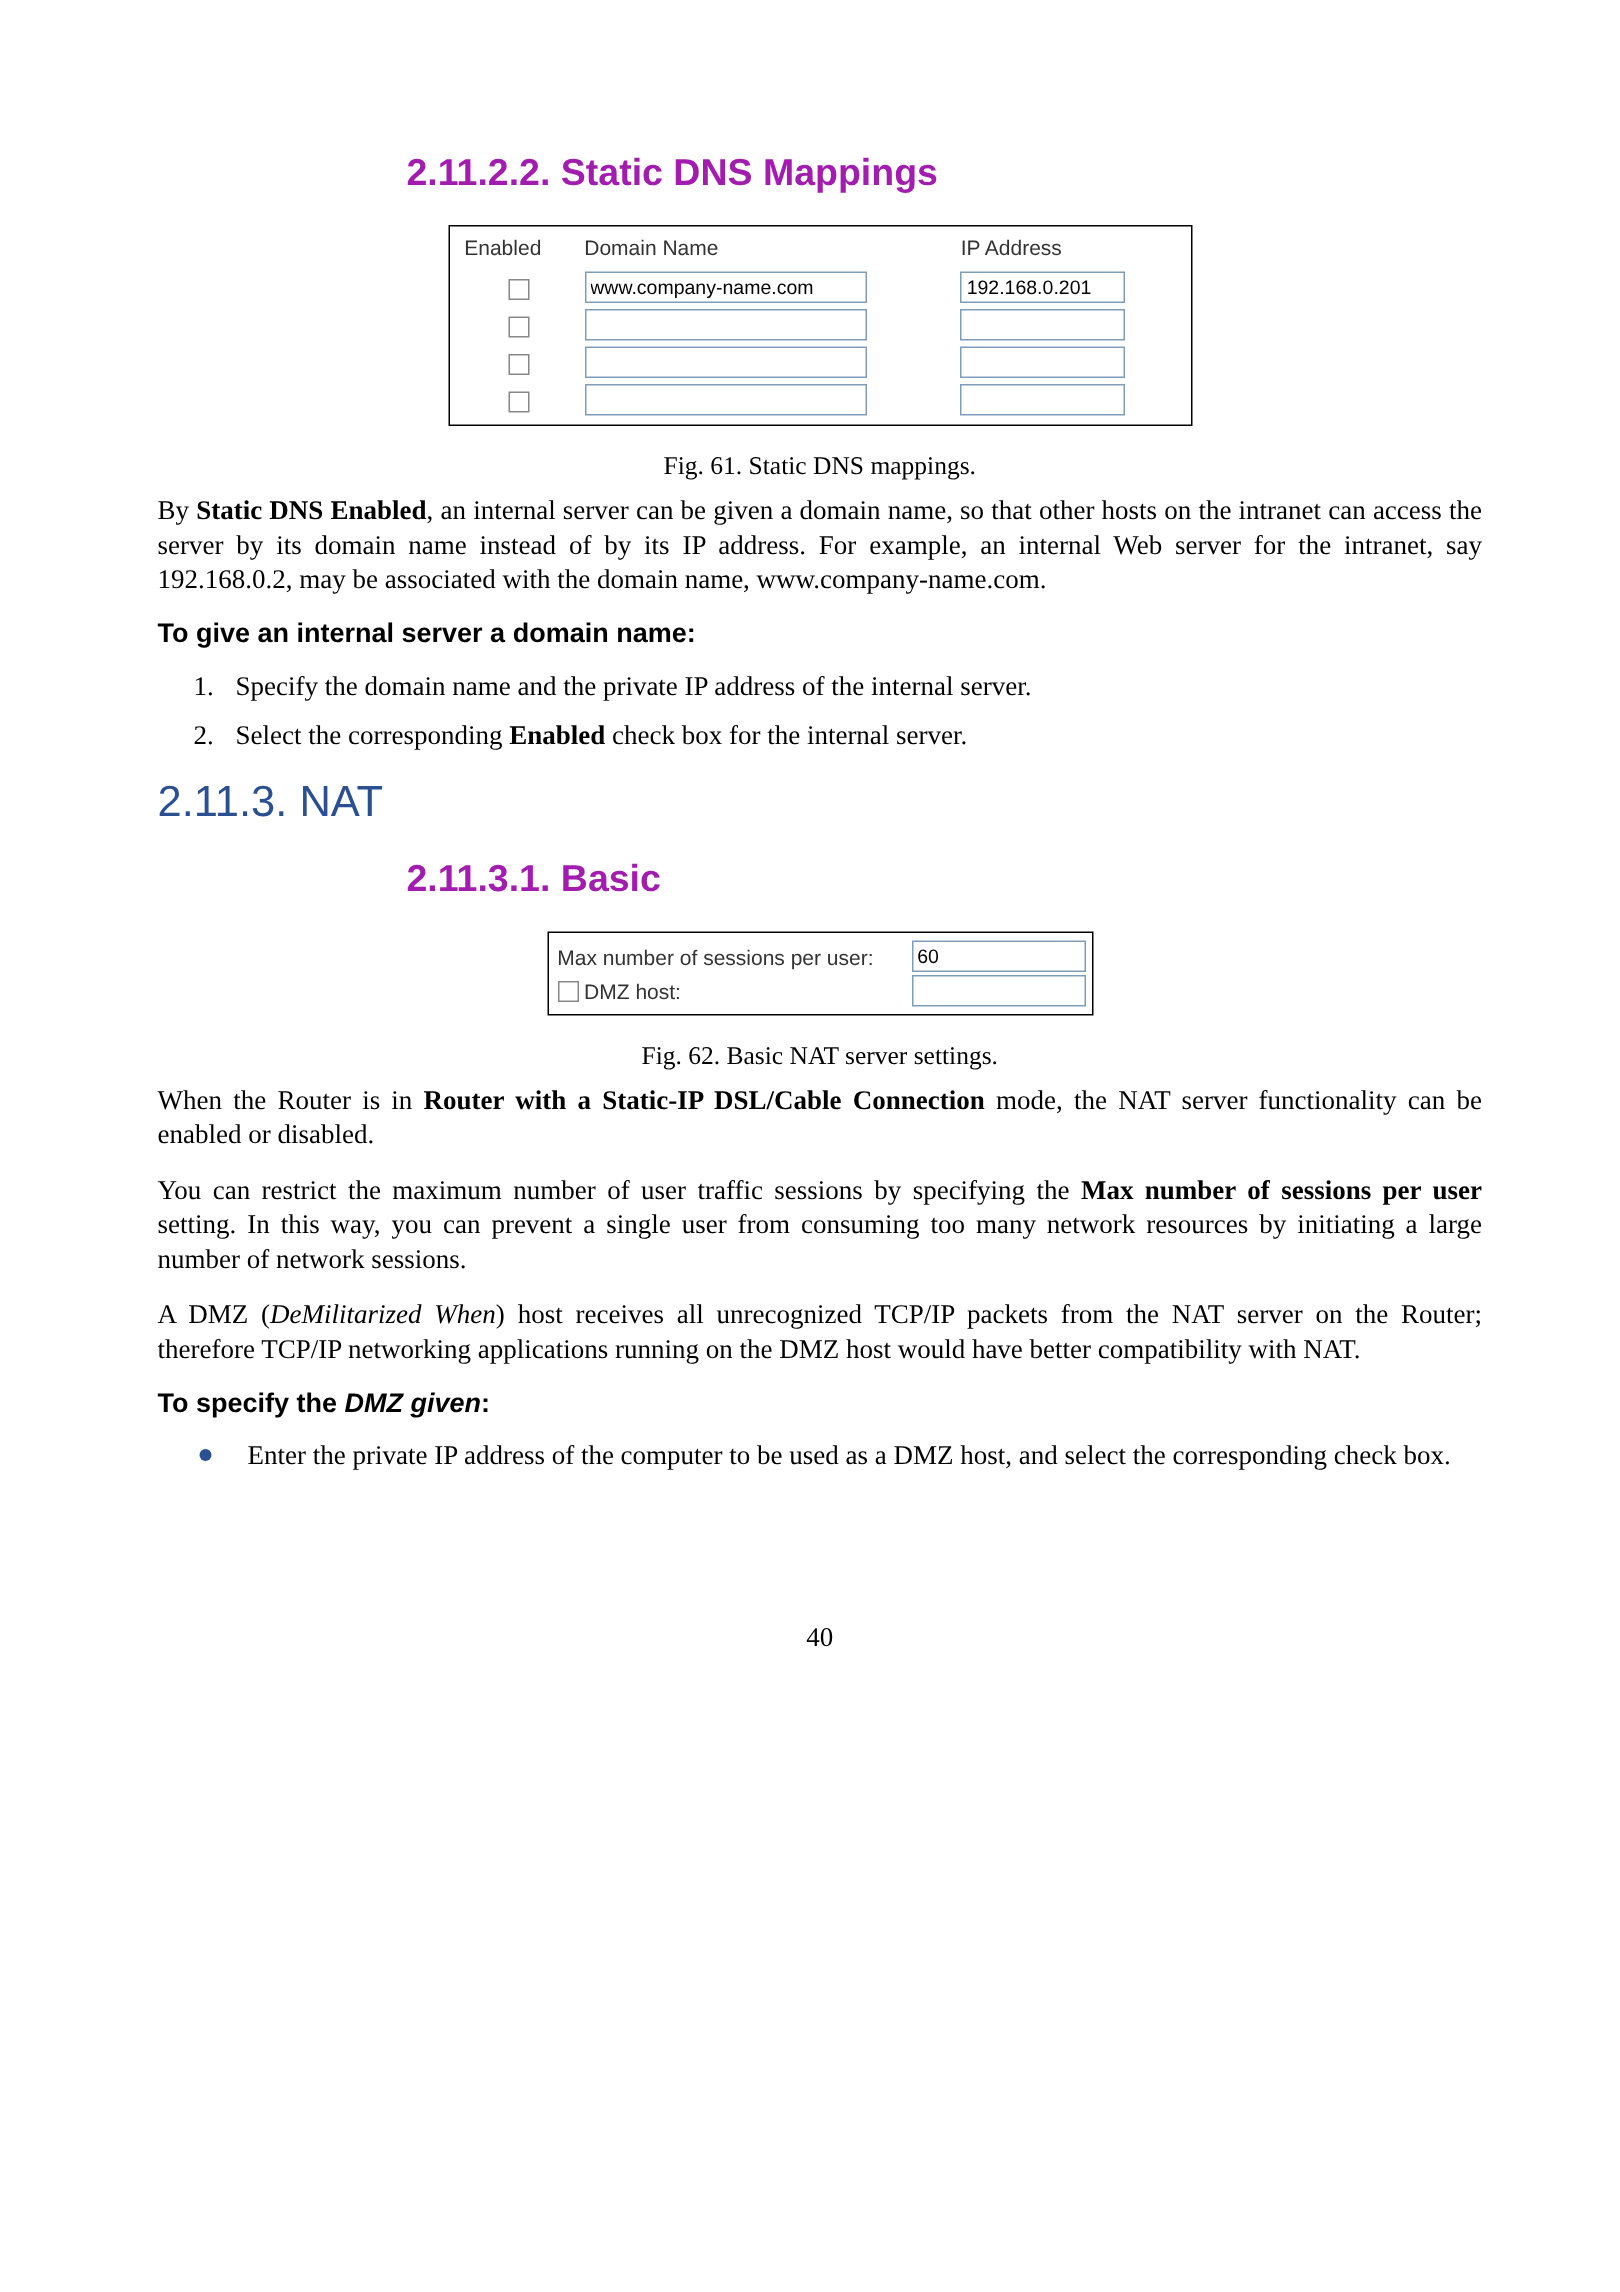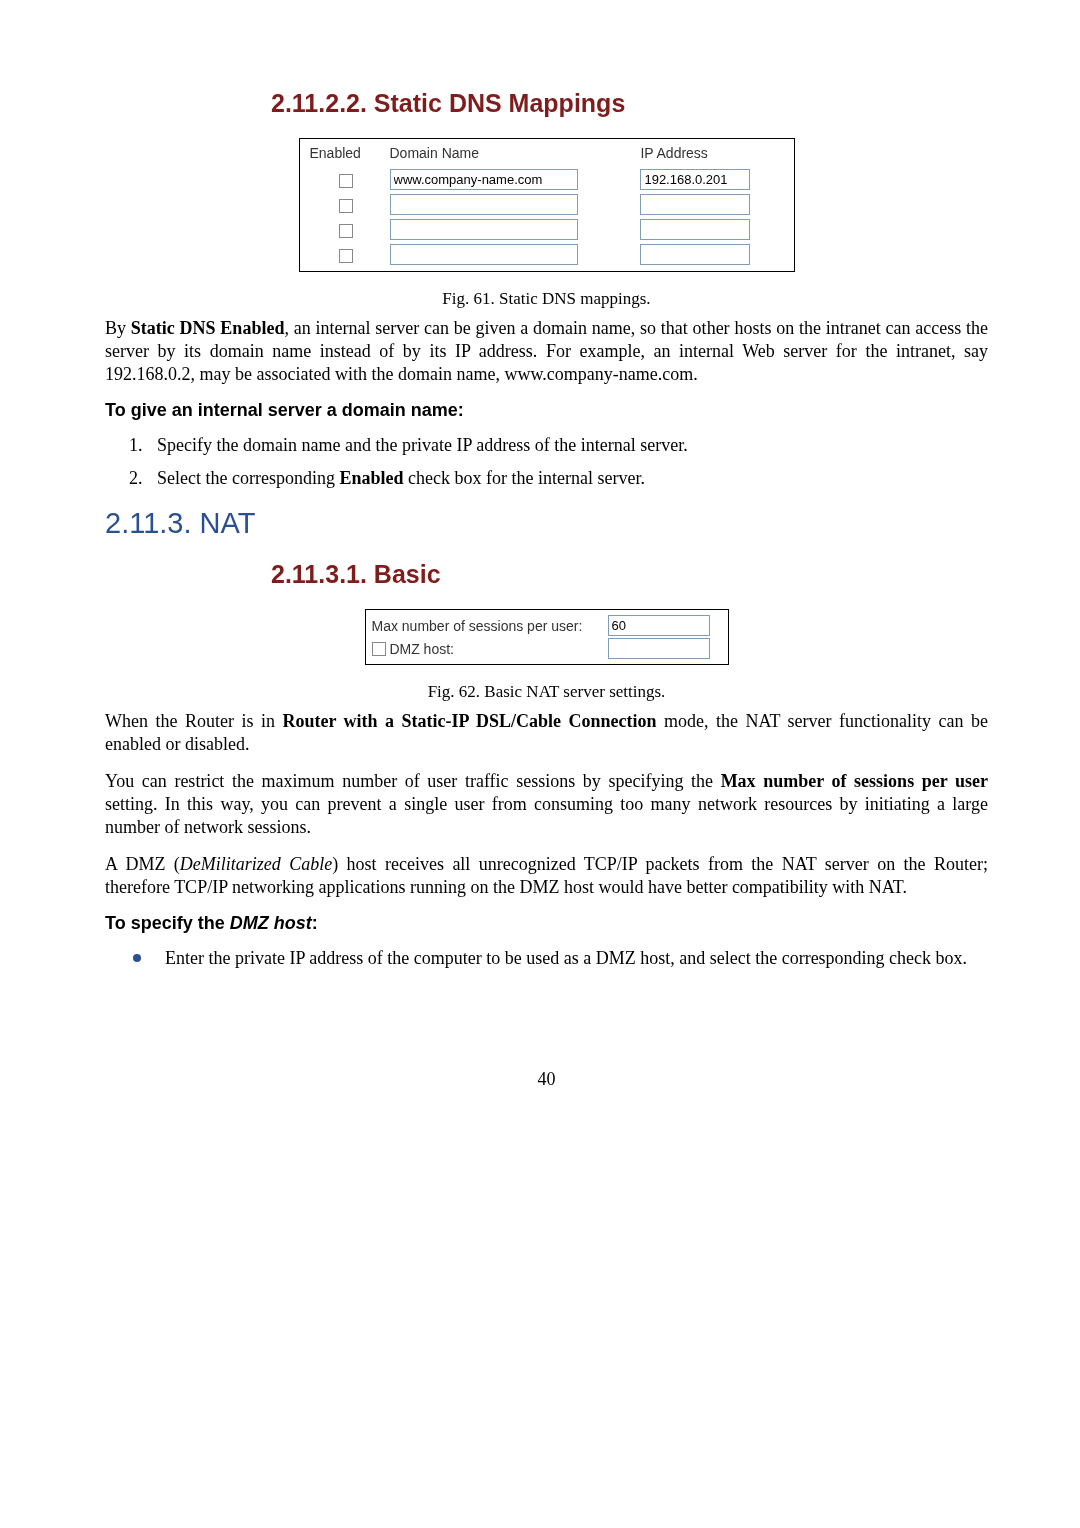--- a/index.html
+++ b/index.html
@@ -1,18 +1,18 @@
 <!DOCTYPE html>
 <html><head>
 <meta charset="utf-8">
 <style>
   *{box-sizing:border-box}
   body{margin:0;padding:0;font-family:"Times New Roman",serif;font-size:18px;color:#000;width:1080px;height:1528px;background:#fff}
   .page{padding:85px 92px 0 105px}
-  h2.sec{font-family:Arial,Helvetica,sans-serif;font-weight:700;color:#7f1d1d;font-size:25px;margin:4px 0 20px 0}
+  h2.sec{font-family:Arial,Helvetica,sans-serif;font-weight:700;color:#a21caf;font-size:25px;margin:16px 0 20px 0}
   h1.sec-l{font-family:Arial,Helvetica,sans-serif;font-weight:400;color:#2B5092;font-size:29px;margin:18px 0 20px 0}
   .indent-h{padding-left:166px}
   .fig-cap{text-align:center;font-size:17px;margin:17px 0 8px 0}
   p.body{text-align:justify;margin:0 0 14px 0;line-height:1.28}
   .bold{font-weight:700}
   .ital{font-style:italic}
   h3.step{font-family:Arial,Helvetica,sans-serif;font-weight:700;font-size:18px;color:#000;margin:14px 0 14px 0}
   ol.steps{margin:0 0 14px 0;padding-left:42px}
   ol.steps li{padding-left:10px;margin-bottom:12px}
   ul.bullet{list-style:none;margin:6px;padding-left:22px}
@@ -26,21 +26,21 @@
   .ss1 td{padding:2px 4px}
   .txtin{border:1px solid #7F9DB9;font-family:Verdana,Arial,sans-serif;font-size:13px;height:21px;padding:1px 3px;background:#fff}
   .dom{width:188px}
   .ip{width:110px}
   .chkcell{text-align:center;width:80px}
   .chkbox{width:14px;height:14px;border:1px solid #888;display:inline-block;vertical-align:middle;background:#fff}
   .ss2{width:364px;margin:0 auto}
   .ss2 .row{display:flex;align-items:center;gap:4px;padding:1px 0}
   .ss2 .lab{flex:1}
   .ss2 .val{width:114px}
-  .short{width:102px}
+  .short{width:116px}
   .pnum{text-align:center;font-size:18px;margin-top:100px}
 </style>
 </head>
 <body>
 
 <div class="page">
 
   <div class="indent-h">
     <h2 class="sec">2.11.2.2. Static DNS Mappings</h2>
   </div>
@@ -119,25 +119,25 @@
 
   <p class="body">
     <span>When the Router is in </span><span class="bold">Router with a Static-IP DSL/Cable Connection</span><span> mode, the NAT server functionality can be enabled or disabled.</span>
   </p>
 
   <p class="body">
     <span>You can restrict the maximum number of user traffic sessions by specifying the </span><span class="bold">Max number of sessions per user</span><span> setting. In this way, you can prevent a single user from consuming too many network resources by initiating a large number of network sessions.</span>
   </p>
 
   <p class="body">
-    <span>A DMZ (</span><span class="ital">DeMilitarized Cable</span><span>) host receives all unrecognized TCP/IP packets from the NAT server on the Router; therefore TCP/IP networking applications running on the DMZ host would have better compatibility with NAT.</span>
+    <span>A DMZ (</span><span class="ital">DeMilitarized When</span><span>) host receives all unrecognized TCP/IP packets from the NAT server on the Router; therefore TCP/IP networking applications running on the DMZ host would have better compatibility with NAT.</span>
   </p>
 
   <h3 class="step">
-    <span>To specify the </span><span class="ital">DMZ host</span><span>:</span>
+    <span>To specify the </span><span class="ital">DMZ given</span><span>:</span>
   </h3>
 
   <ul class="bullet">
     <li>Enter the private IP address of the computer to be used as a DMZ host, and select the corresponding check box.</li>
   </ul>
 
   <div class="pnum">40</div>
 </div>
 
 </body></html>

